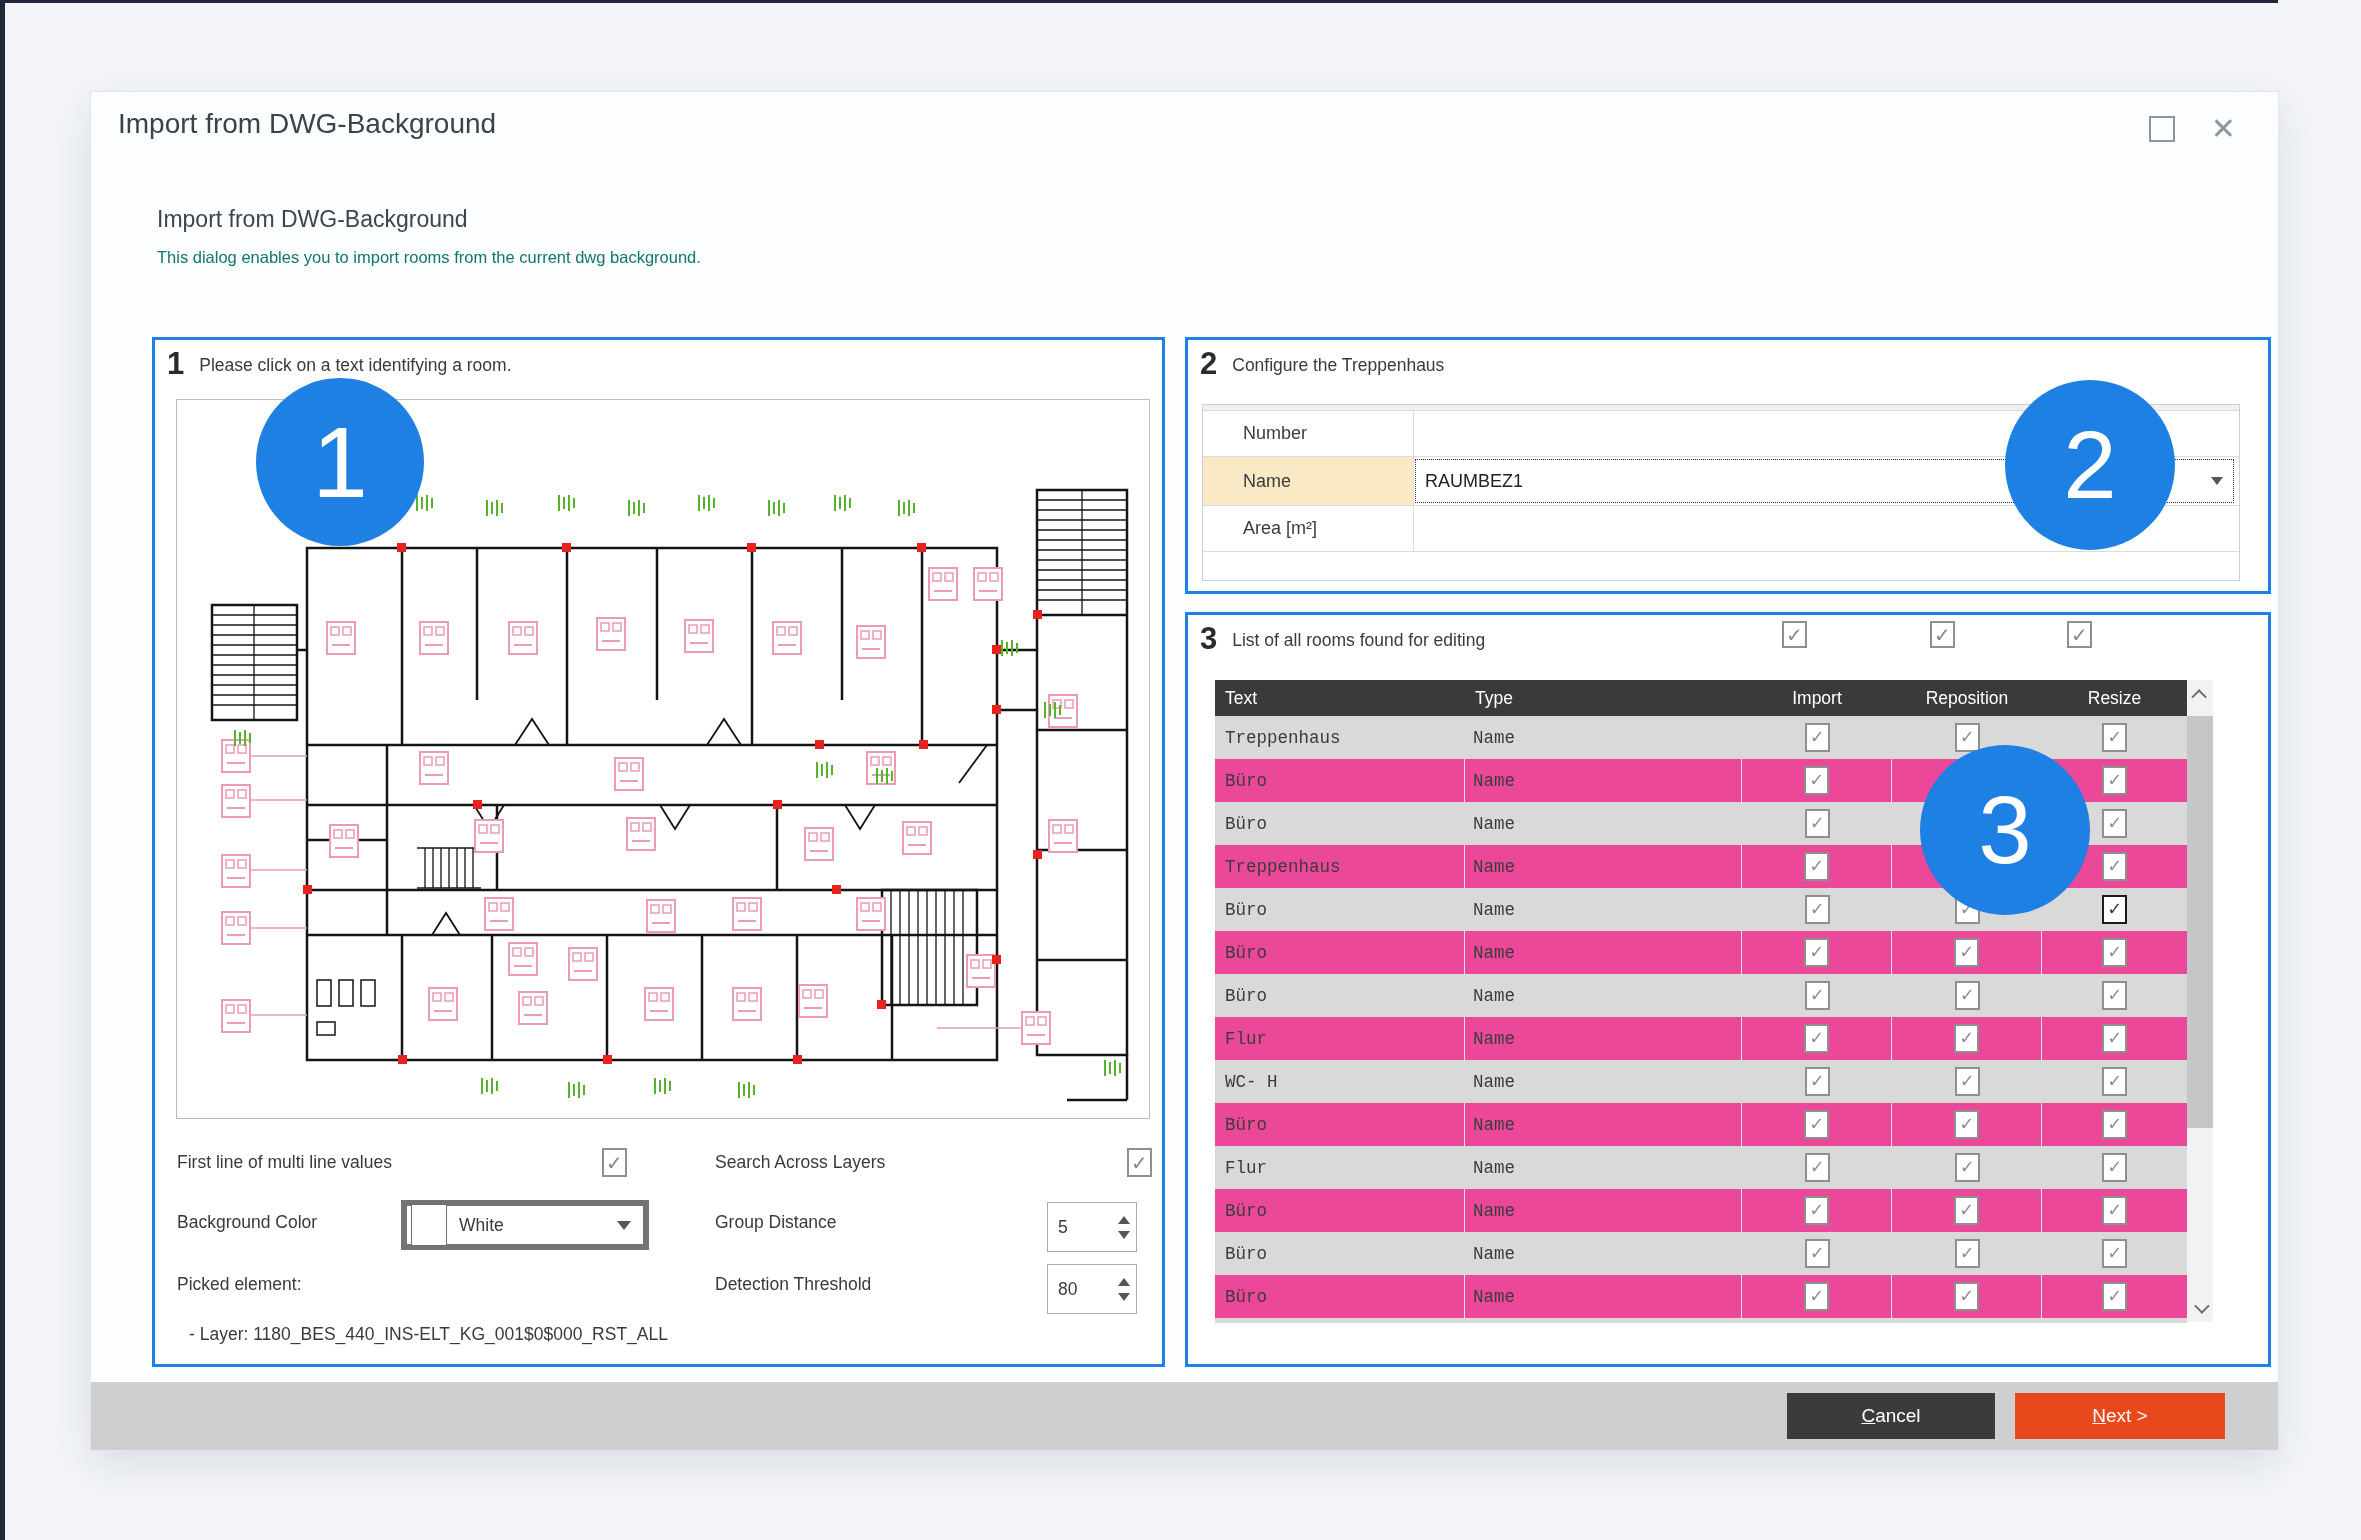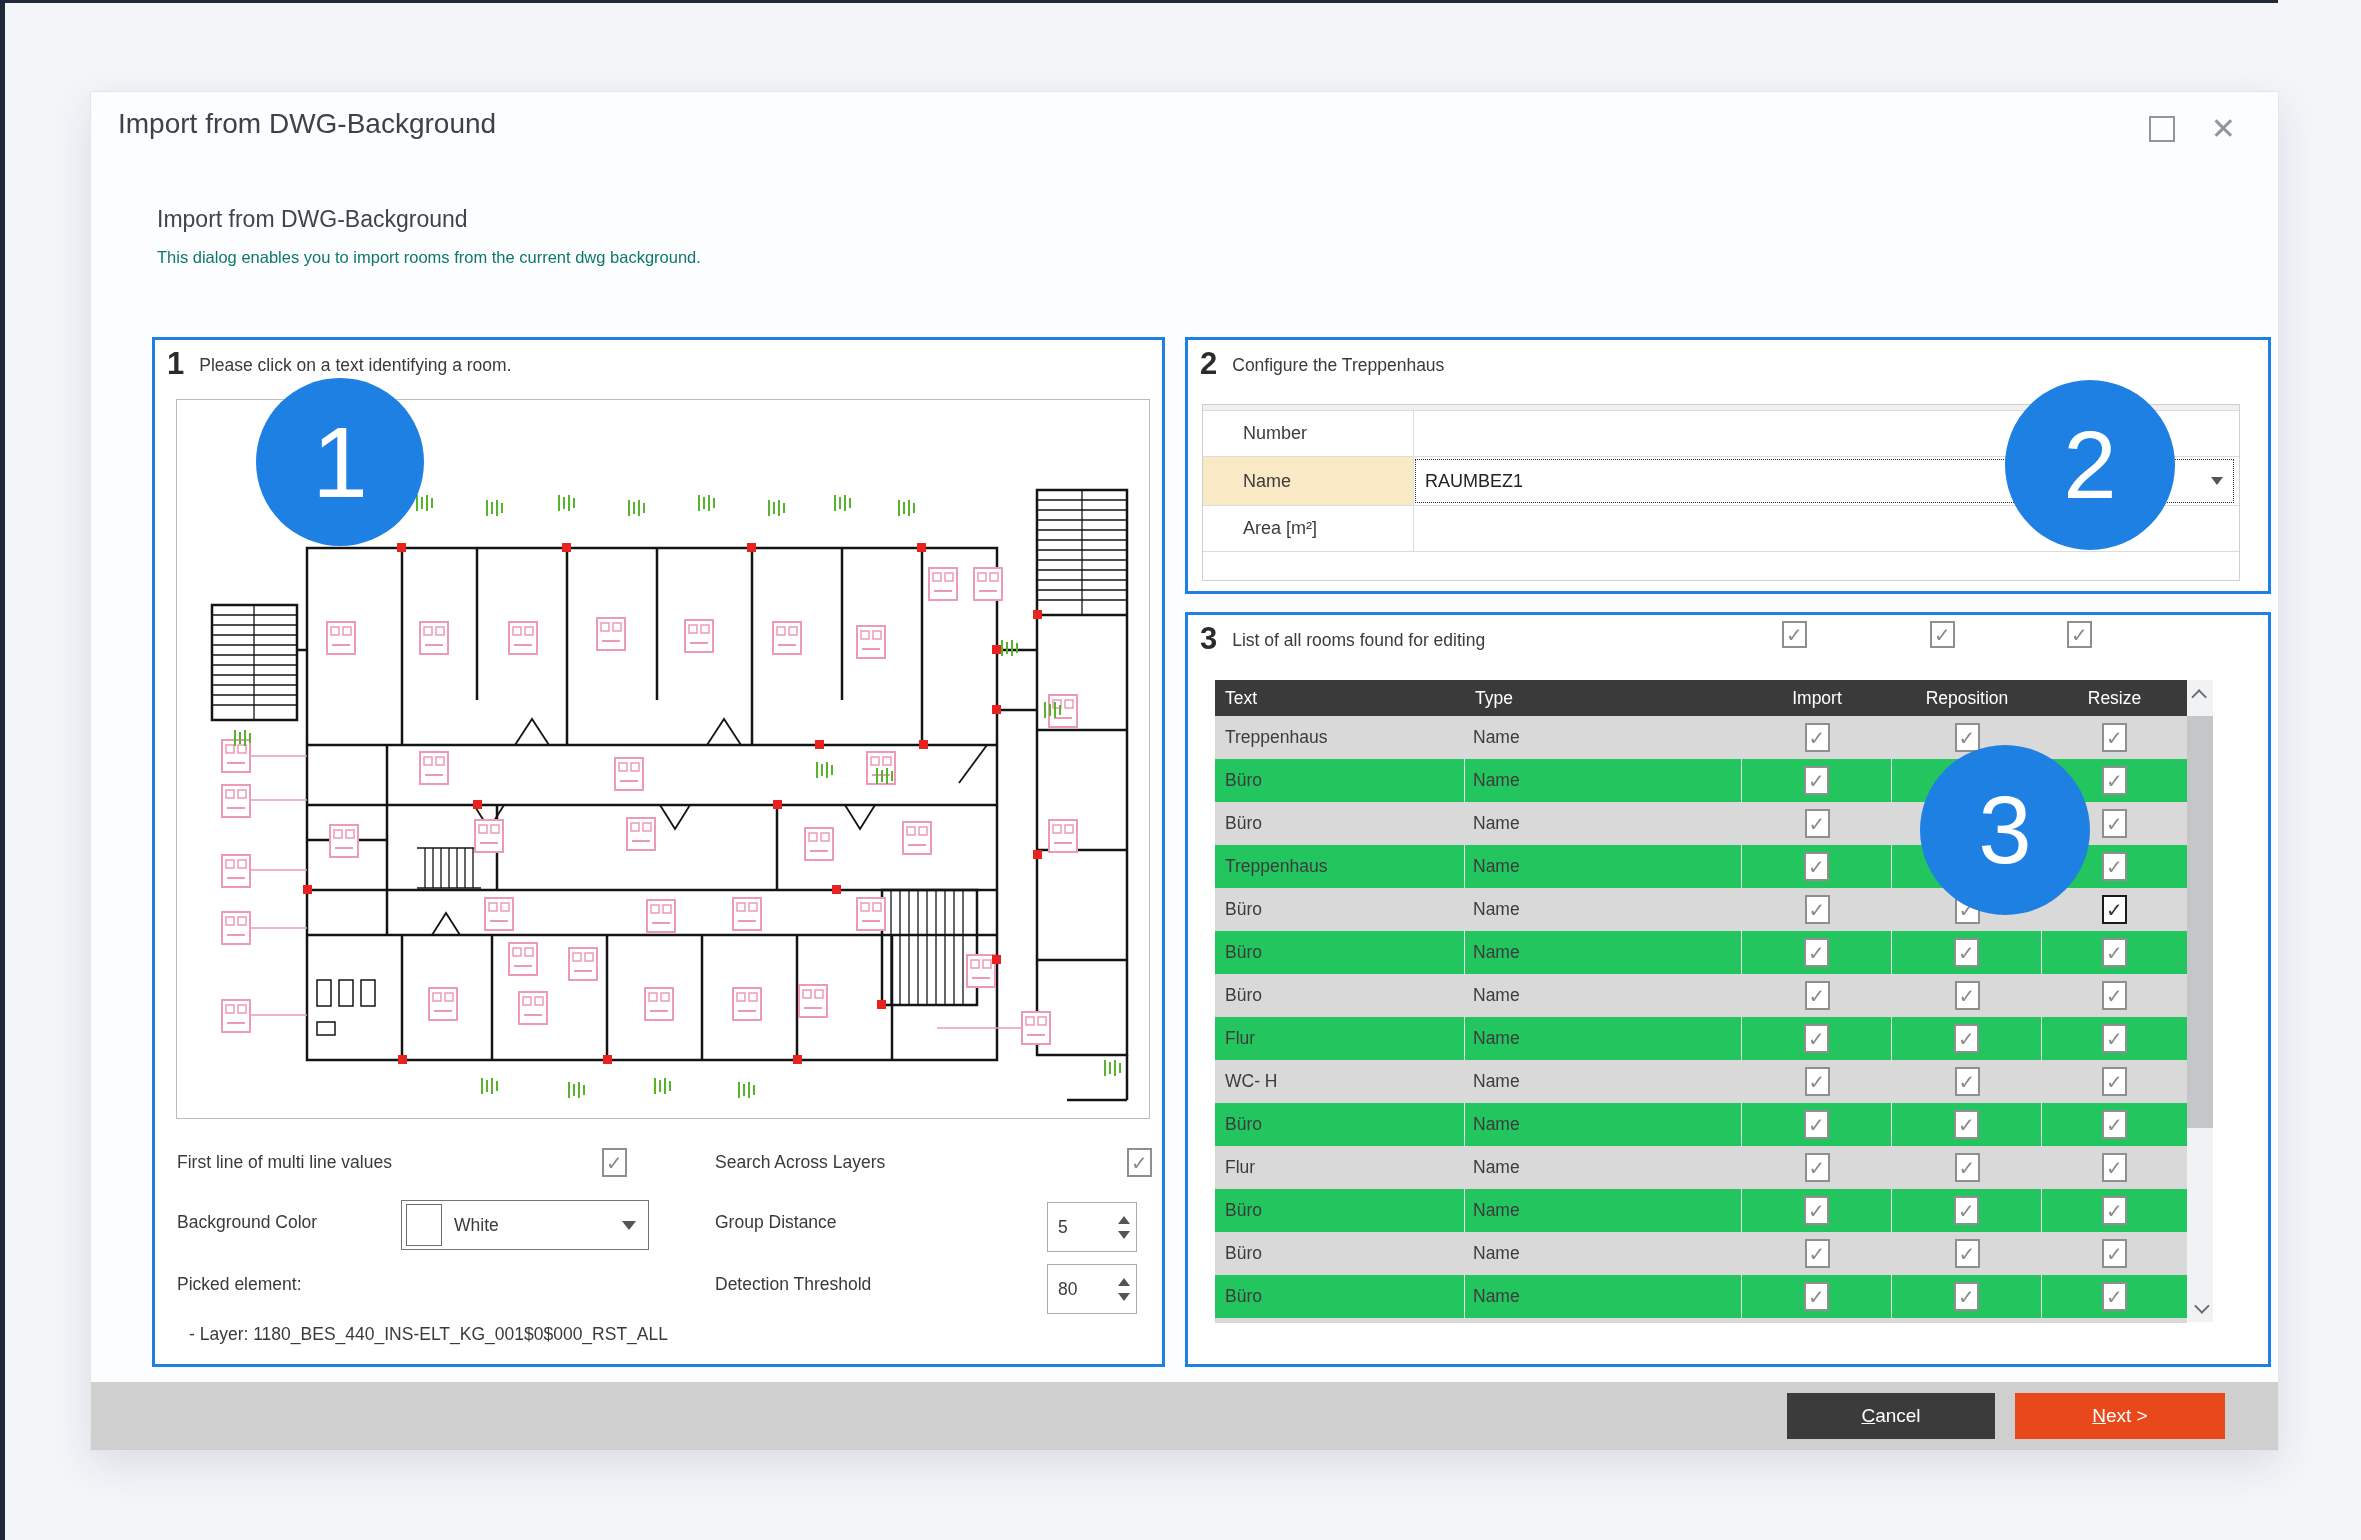--- a/index.html
+++ b/index.html
@@ -34,21 +34,21 @@
   
   .cb{width:25px;height:29px;border:2px solid #8f8f8f;background:#fff;display:inline-flex;
       align-items:center;justify-content:center;box-sizing:border-box;cursor:pointer;flex:none;}
   .cb.checked::after{content:"✓";font-size:20px;color:#8b8b8b;line-height:1;}
   .cb.focused{border-color:#1b1b1b;}
   .cb.focused.checked::after{color:#333;}
 
   .opt-label{position:absolute;font-size:17.5px;color:#3a3a3a;white-space:nowrap;}
   .opt-cb{position:absolute;}
 
-  .combo{position:absolute;left:246px;top:860px;width:248px;height:50px;border:1px solid #737373;
+  .combo{position:absolute;left:246px;top:860px;width:248px;height:50px;border:6px solid #737373;
          background:#fff;display:flex;align-items:center;box-sizing:border-box;cursor:pointer;}
   .combo .swatch{width:34px;height:40px;border:1px solid #6e6e6e;background:#fff;margin-left:4px;flex:none;}
   .combo .combo-text{font-size:17.5px;margin-left:12px;flex:1;}
   .tri-down{width:0;height:0;border-left:7px solid transparent;border-right:7px solid transparent;
             border-top:9px solid #555;margin-right:12px;flex:none;}
 
   .spinner{position:absolute;width:90px;height:50px;border:1px solid #ababab;background:#fff;
            display:flex;align-items:center;box-sizing:border-box;}
   .spinner .spin-val{flex:1;font-size:17.5px;padding-left:10px;}
   .spin-btns{width:24px;height:100%;display:flex;flex-direction:column;align-items:center;justify-content:center;gap:7px;}
@@ -76,21 +76,21 @@
 
   
   .select-alls{position:absolute;top:6px;left:0;width:100%;height:32px;}
   .select-alls .cb{position:absolute;height:27px;}
 
   .rooms-table{position:absolute;left:27px;top:65px;width:972px;}
   .rt-header{height:36px;background:#3a3a3a;color:#fff;display:grid;
              grid-template-columns:250px 277px 150px 150px 145px;align-items:center;font-size:17.5px;}
   .rt-header .hc{padding-left:10px;}
   .rt-header .hc.center{padding-left:0;text-align:center;}
-  .rt-body{height:606px;overflow:hidden;background:#22c55e;border-bottom:1px solid #d6d6d6;}
+  .rt-body{height:606px;overflow:hidden;background:#ec4899;border-bottom:1px solid #d6d6d6;font-family:Liberation Mono, monospace;}
   .t-row{height:43px;display:grid;grid-template-columns:250px 277px 150px 150px 145px;font-size:17.5px;color:#3c3c3c;}
   .t-row.odd{background:#d9d9d9;}
   .cell{display:flex;align-items:center;height:100%;box-sizing:border-box;}
   .c-text{padding-left:10px;}
   .c-type{padding-left:8px;}
   .c-chk{justify-content:center;}
   .t-row.even .cell{border-right:1px solid #e4e4e4;}
   .t-row.even .cell:last-child{border-right:none;}
 
   .scrollbar{position:absolute;left:999px;top:65px;width:26px;height:642px;background:#f1f2f3;}

